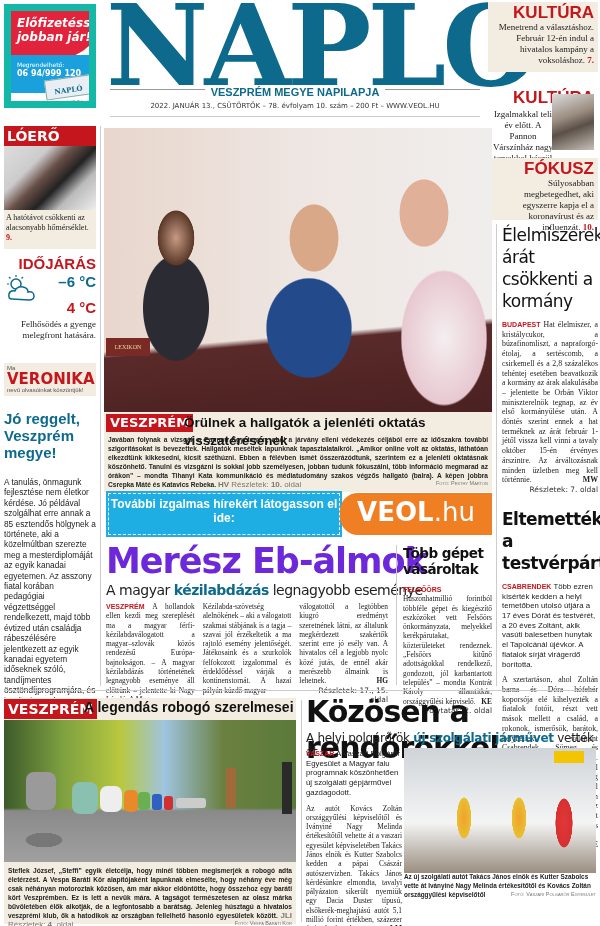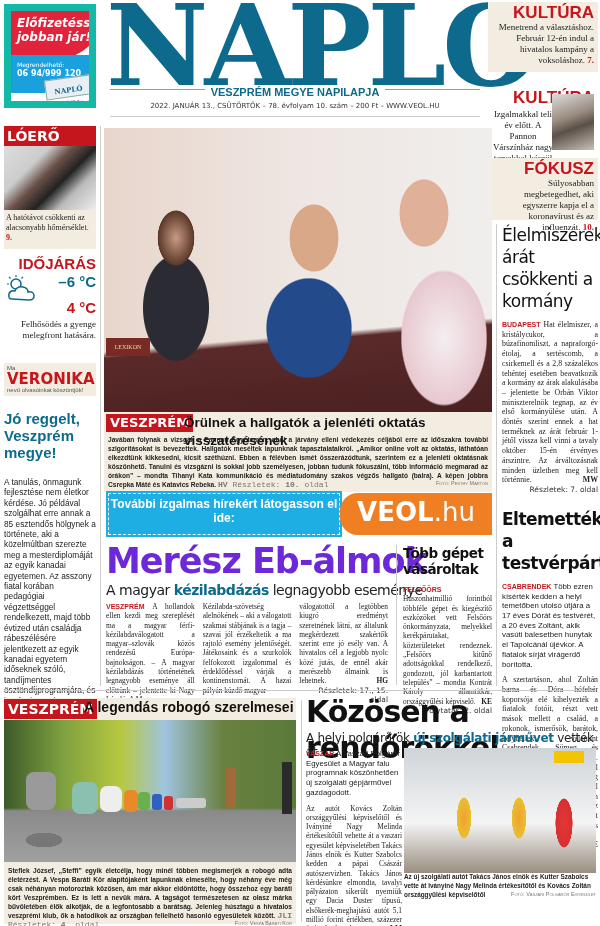--- a/index.html
+++ b/index.html
@@ -63,21 +63,21 @@
  radial-gradient(ellipse 30px 45px at 72px 110px,#c89a84 0,#5a3828 60%,transparent 62%),
  radial-gradient(ellipse 50px 80px at 72px 180px,#2b2b33 0,#2b2b33 65%,transparent 67%),
  radial-gradient(ellipse 40px 55px at 320px 85px,#e0b098 0,#e0b098 60%,transparent 62%),
  radial-gradient(ellipse 70px 110px at 340px 210px,#f4eef0 0,#e8c8d0 60%,transparent 62%),
  linear-gradient(175deg,transparent 0,transparent 70%,#5a2a2a 72%,#4a2020 100%),
  linear-gradient(90deg,#e8d6cc 0%,#eee6e2 50%,#f0eeec 100%)}
 #lead-caption{left:104px;top:412px;width:388px;height:80px;background:#f3ece0}
 #lead-kicker{position:absolute;left:2px;top:2px;font-size:13px;padding:0 4px;height:18px;line-height:18px}
 #lead-title{position:absolute;left:80px;top:2px;font:bold 13.5px "Liberation Sans",sans-serif;color:#111;line-height:18px}
 #lead-body{position:absolute;left:4px;top:23px;width:380px;font:bold 6.6px "Liberation Sans",sans-serif;line-height:9px;color:#222;text-align:justify}
-.ref{color:#777;font-weight:normal;font-size:8px;font-family:Liberation Mono, monospace}
+.ref{color:#777;font-weight:normal;font-size:8px;font-family:Liberation Sans, sans-serif}
 .ref b{font-weight:bold}
 .photo-credit{float:right;font:5.5px "Liberation Sans",sans-serif;color:#777;font-variant:small-caps}
 
 #veol-ad{left:108px;top:493px;width:384px;height:42px}
 #veol-blue{position:absolute;left:0;top:0;width:232px;height:42px;background:#1faee3;border:1.5px dashed #fff;outline:2px solid #1faee3}
 #veol-text{position:absolute;left:0;top:4px;width:232px;text-align:center;color:#fff;font:bold 12px "Liberation Sans",sans-serif;line-height:14px}
 #veol-orange{position:absolute;left:232px;top:0;width:152px;height:42px;background:#f07e22;border-radius:18px 0 0 18px}
 #veol-logo{position:absolute;left:0;top:4px;width:152px;text-align:center;color:#fff;font:bold 26px "DejaVu Sans",sans-serif}
 #veol-logo span{font-weight:normal}
 

